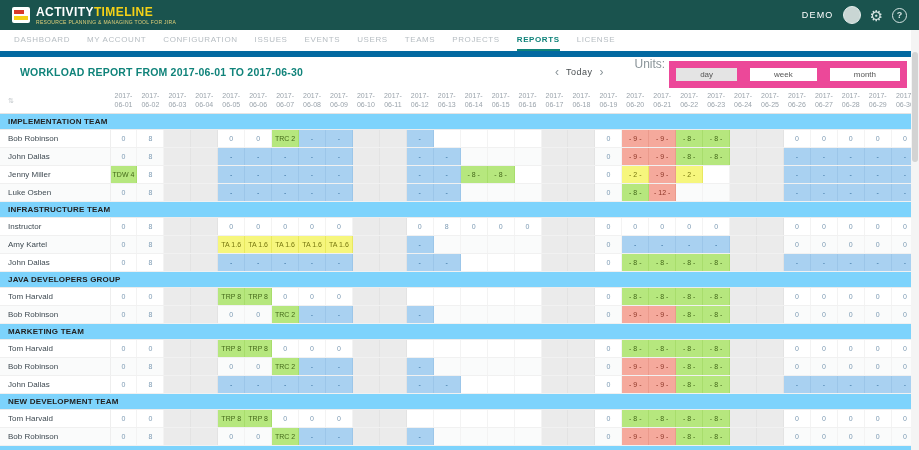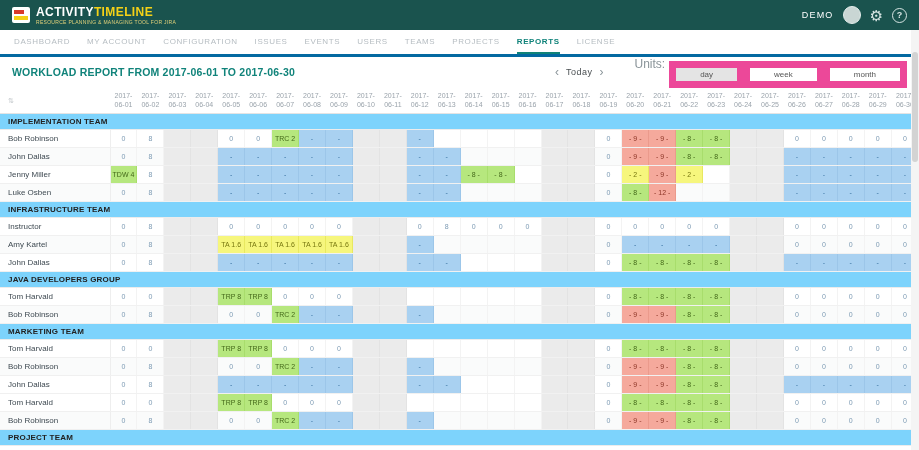--- a/index.html
+++ b/index.html
@@ -21,29 +21,29 @@
   .demo{color:#fff;font-size:9px;letter-spacing:1.2px;}
   .avatar{width:16px;height:16px;border-radius:50%;background:#c9d6d4;border:1px solid #e2ecea;
     display:inline-block;cursor:pointer;}
   .gear{color:#d7e5e3;font-size:15px;line-height:15px;cursor:pointer;}
   .help{width:13px;height:13px;border-radius:50%;border:1.5px solid #d7e5e3;color:#d7e5e3;
     font-size:9px;font-weight:bold;display:inline-flex;align-items:center;justify-content:center;
     cursor:pointer;}
 
   
   .mainnav{height:27px;display:flex;align-items:stretch;gap:17px;padding:0 14px;
-    border-bottom:3px solid #0369a1;background:#fff;box-sizing:border-box;}
+    border-bottom:6px solid #0369a1;background:#fff;box-sizing:border-box;}
   .nav-item{font-size:8px;letter-spacing:.6px;color:#b6bdc2;display:flex;align-items:center;
     cursor:pointer;border-bottom:2px solid transparent;box-sizing:border-box;text-transform:uppercase;}
   .nav-item.active{color:#10837a;font-weight:bold;border-bottom-color:#10837a;}
 
   
   .report-bar{height:30px;display:flex;align-items:center;justify-content:space-between;
     padding:0 12px;box-sizing:border-box;}
-  .report-title{font-size:10.5px;font-weight:bold;color:#10837a;margin:0;letter-spacing:.2px;}
+  .report-title{font-size:10.5px;font-weight:bold;color:#10837a;margin:8px;letter-spacing:.2px;}
   .controls{display:flex;align-items:center;}
   .chev{color:#8a9499;font-size:12px;cursor:pointer;padding:0 5px;line-height:12px;}
   .today{font-size:9px;color:#4a4f52;cursor:pointer;letter-spacing:.5px;padding:0 2px;}
   .units-label{font-size:12px;color:#8a9499;margin:0 5px 16px 26px;}
   .unit-btn{font-size:8px;color:#555;border:7px solid #ec4899;padding:2px 24px;background:#fff;
     cursor:pointer;margin-left:-1px;}
   .unit-btn.active{background:#e4e4e4;}
 
   
   table{width:100%;border-collapse:collapse;table-layout:fixed;}
@@ -682,20 +682,23 @@
           <td class="cell c-g">- 8 -</td>
           <td class="cell c-g">- 8 -</td>
           <td class="cell c-k"></td>
           <td class="cell c-k"></td>
           <td class="cell c-b">-</td>
           <td class="cell c-b">-</td>
           <td class="cell c-b">-</td>
           <td class="cell c-b">-</td>
           <td class="cell c-b">-</td>
         </tr>
+        <tr>
+          <td colspan="31" class="team-cell">NEW DEVELOPMENT TEAM</td>
+        </tr>
         <tr class="member-row">
           <td class="name-cell">Tom Harvald</td>
           <td class="cell c-w">0</td>
           <td class="cell c-w">0</td>
           <td class="cell c-k"></td>
           <td class="cell c-k"></td>
           <td class="cell c-g">TRP 8</td>
           <td class="cell c-g">TRP 8</td>
           <td class="cell c-w">0</td>
           <td class="cell c-w">0</td>

